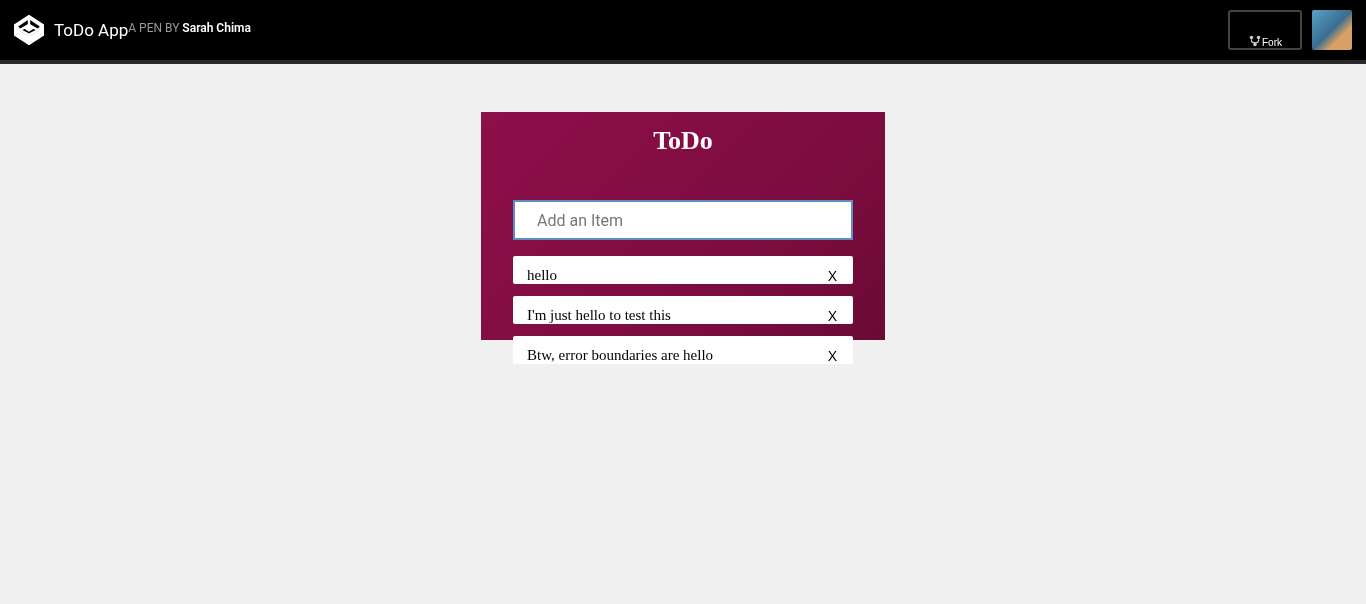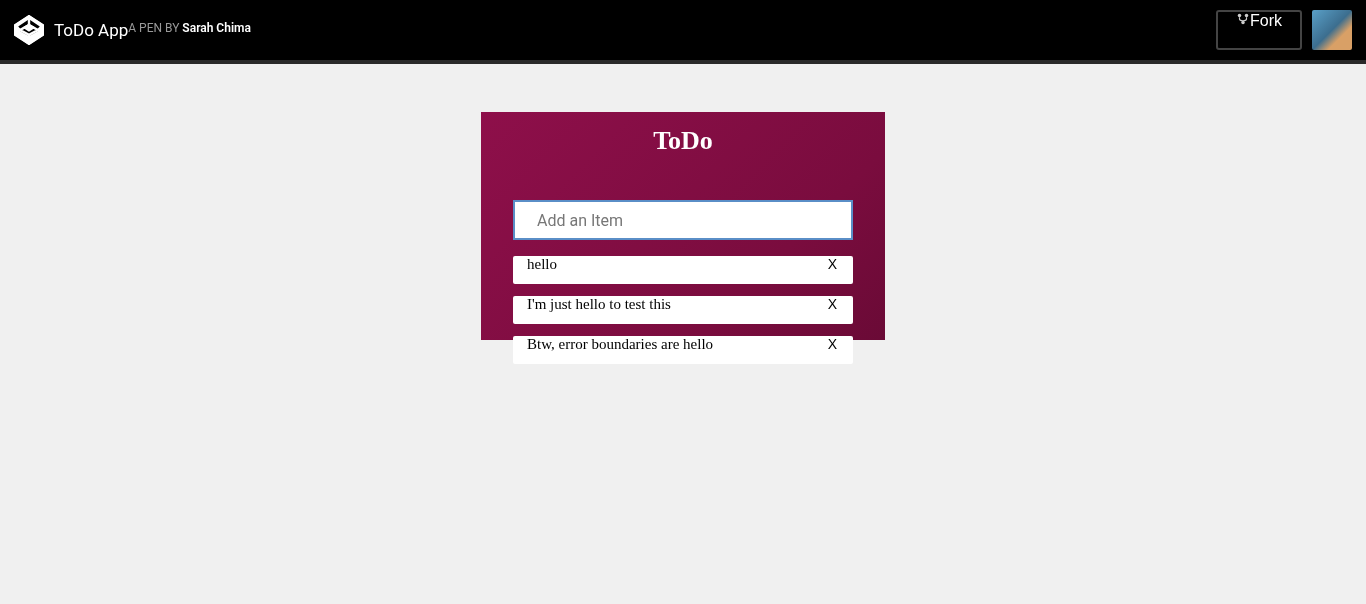--- a/index.html
+++ b/index.html
@@ -62,23 +62,23 @@
       align-items: center;
       gap: 10px;
     }
     .hdr-btn {
       background: #2c2e33;
       border: 1px solid #444;
       color: #fff;
       height: 40px;
       padding: 0 18px;
       display: flex;
-      align-items: flex-start;
+      align-items: flex-end;
       gap: 0;
-      font-size: 16px;
+      font-size: 10px;
       cursor: pointer;
       border-radius: 3px;
     }
     .hdr-btn.fork {
       background: #000;
       border: 2px solid #444;
     }
     .hdr-btn svg {
       fill: #ccc;
     }
@@ -127,21 +127,21 @@
     .todo-list {
       margin-top: 16px;
     }
     .todo-item {
       background: #fff;
       color: #000;
       font-family: Georgia, "Times New Roman", serif;
       font-size: 15px;
       height: 28px;
       display: flex;
-      align-items: flex-start;
+      align-items: flex-end;
       justify-content: space-between;
       padding: 0 14px;
       margin-bottom: 12px;
       border-radius: 2px;
     }
     .todo-delete {
       font-family: Arial, sans-serif;
       font-size: 14px;
       cursor: pointer;
       padding: 0 2px;

